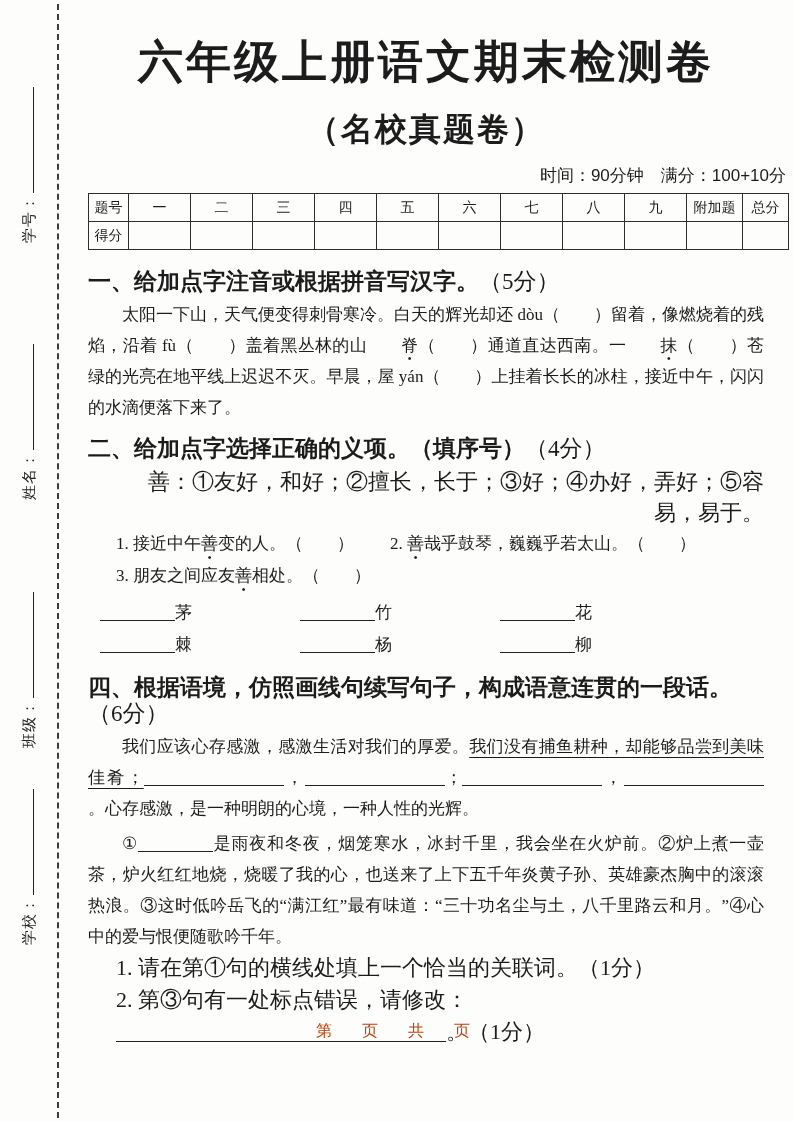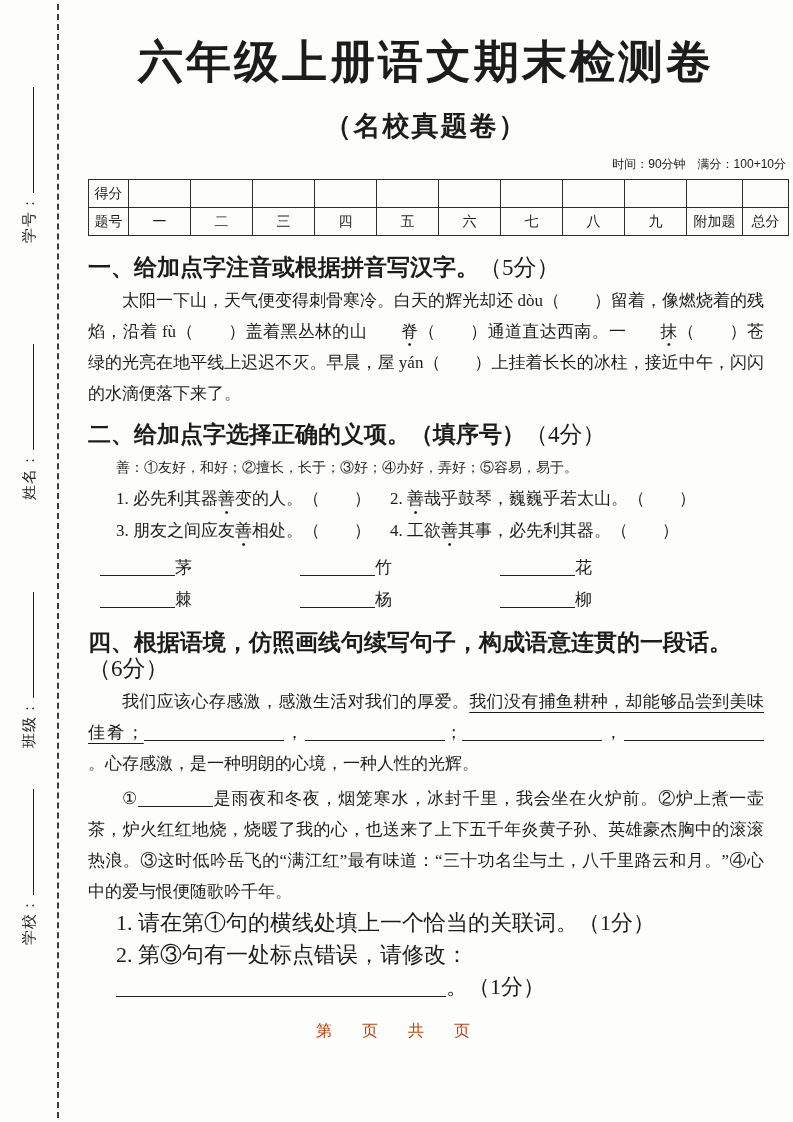--- a/index.html
+++ b/index.html
@@ -21,24 +21,24 @@
   .side-label { letter-spacing:1px; }
   .side-line { display:inline-block; width:106px; height:13px;
     border-bottom:1.6px solid #222; margin-left:2px; }
   
   .main { position:absolute; left:88px; top:22px; width:676px; }
   .title {
     margin:10px 0 0; text-align:center; font-size:45px; letter-spacing:3px;
     font-family:"Liberation Sans","DejaVu Sans",sans-serif; font-weight:900;
   }
   .subtitle {
-    margin:16px 0 8px; text-align:center; font-size:27px; letter-spacing:2px;
+    margin:16px 0 8px; text-align:center; font-size:32px; letter-spacing:2px;
     font-family:"Liberation Sans","DejaVu Sans",sans-serif; font-weight:800;
   }
-  .meta { width:698px; margin-top:12px; text-align:right; font-size:12px;
+  .meta { width:698px; margin-top:12px; text-align:right; font-size:17px;
     font-family:"Liberation Sans","DejaVu Sans",sans-serif; font-weight:500; }
   table.score { width:698px; margin-top:6px; border-collapse:collapse;
     table-layout:fixed; font-size:14px; }
   table.score td { border:1.2px solid #2e2e2e; height:27px; text-align:center;
     padding:0; overflow:hidden; }
   .qtitle { margin-top:12px; font-size:23px; line-height:26px;
     font-family:"Liberation Sans","DejaVu Sans",sans-serif; font-weight:700; }
   .qtitle .pts { font-family:"Liberation Serif","DejaVu Serif",serif;
     font-weight:400; }
   .para { margin:4px 0 0; font-size:17px; line-height:31px;
@@ -46,21 +46,21 @@
   .indent { text-indent:34px; }
   
   .dotc { position:relative; display:inline-block; }
   .dotc::after { content:"•"; position:absolute; left:50%; bottom:-14px;
     transform:translateX(-50%); font-size:12px; }
   
   .blank { display:inline-block; height:16px; border-bottom:1.4px solid #222;
     vertical-align:-3px; }
   .bw140 { width:140px; } .bw72 { width:75px; } .bw330 { width:330px; }
   .uline { text-decoration:underline; text-underline-offset:5px; }
-  .q2gloss { margin:4px 0 0; padding-left:28px; font-size:14px; line-height:31px; }
+  .q2gloss { margin:4px 0 0; padding-left:28px; font-size:22px; line-height:31px;text-align:right; }
   .q2grid { display:grid; grid-template-columns:274px 1fr; padding-left:28px;
     font-size:17px; line-height:32px; }
   .q3grid { display:grid; grid-template-columns:200px 200px 1fr;
     padding-left:12px; margin-top:6px; font-size:17px; line-height:30px;
     row-gap:2px; }
   .subq { padding-left:28px; font-size:22px; line-height:32px; }
   .footer { position:absolute; top:1021px; left:0; width:100%;
     text-align:center; font-size:16px; letter-spacing:7px; color:#c2410c; }
 </style>
 </head>
@@ -103,66 +103,65 @@
           <col style="width:62px">
           <col style="width:62px">
         <col style="width:62px">
           <col style="width:62px">
           <col style="width:62px">
         <col style="width:56px">
           <col style="width:46px">
       </colgroup>
       <tbody>
           <tr>
+        <td>题号</td>
+        <td>一</td>
+        <td>二</td>
+        <td>三</td>
+        <td>四</td>
+        <td>五</td>
+        <td>六</td>
+        <td>七</td>
+        <td>八</td>
+        <td>九</td>
+        <td>附加题</td>
+        <td>总分</td>
+      </tr>
+      <tr>
         <td>得分</td>
         <td></td>
         <td></td>
         <td></td>
         <td></td>
         <td></td>
         <td></td>
         <td></td>
         <td></td>
         <td></td>
         <td></td>
         <td></td>
-      </tr>
-      <tr>
-        <td>题号</td>
-        <td>一</td>
-        <td>二</td>
-        <td>三</td>
-        <td>四</td>
-        <td>五</td>
-        <td>六</td>
-        <td>七</td>
-        <td>八</td>
-        <td>九</td>
-        <td>附加题</td>
-        <td>总分</td>
       </tr>
     </tbody>
       </table>
 
     <div class="qtitle" style="margin-top:18px">
       <span>一、给加点字注音或根据拼音写汉字。</span><span class="pts">（5分）</span>
     </div>
     <p class="para indent">
       <span>太阳一下山，天气便变得刺骨寒冷。白天的辉光却还 dòu（　　）留着，像燃烧着的残焰，沿着 fù（　　）盖着黑丛林的山</span><span class="dotc">脊</span><span>（　　）通道直达西南。一</span><span class="dotc">抹</span><span>（　　）苍绿的光亮在地平线上迟迟不灭。早晨，屋 yán（　　）上挂着长长的冰柱，接近中午，闪闪的水滴便落下来了。</span>
     </p>
 
     <div class="qtitle">
       <span>二、给加点字选择正确的义项。（填序号）</span><span class="pts">（4分）</span>
     </div>
     <p class="q2gloss">善：①友好，和好；②擅长，长于；③好；④办好，弄好；⑤容易，易于。</p>
     <div class="q2grid">
-      <div><span>1. </span><span>必先利其器</span><span class="dotc">善</span><span>变的人。（　　）</span></div>
+      <div><span>1. </span><span>接近中午</span><span class="dotc">善</span><span>变的人。（　　）</span></div>
       <div><span>2. </span><span></span><span class="dotc">善</span><span>哉乎鼓琴，巍巍乎若太山。（　　）</span></div>
       <div><span>3. </span><span>朋友之间应友</span><span class="dotc">善</span><span>相处。（　　）</span></div>
-      <div><span>4. </span><span>工欲</span><span class="dotc">善</span><span>其事，必先利其器。（　　）</span></div>
     </div>
 
     <div class="q3grid">
       <div><span class="blank bw72"></span><span>茅</span></div>
       <div><span class="blank bw72"></span><span>竹</span></div>
       <div><span class="blank bw72"></span><span>花</span></div>
       <div><span class="blank bw72"></span><span>棘</span></div>
       <div><span class="blank bw72"></span><span>杨</span></div>
       <div><span class="blank bw72"></span><span>柳</span></div>
     </div>

